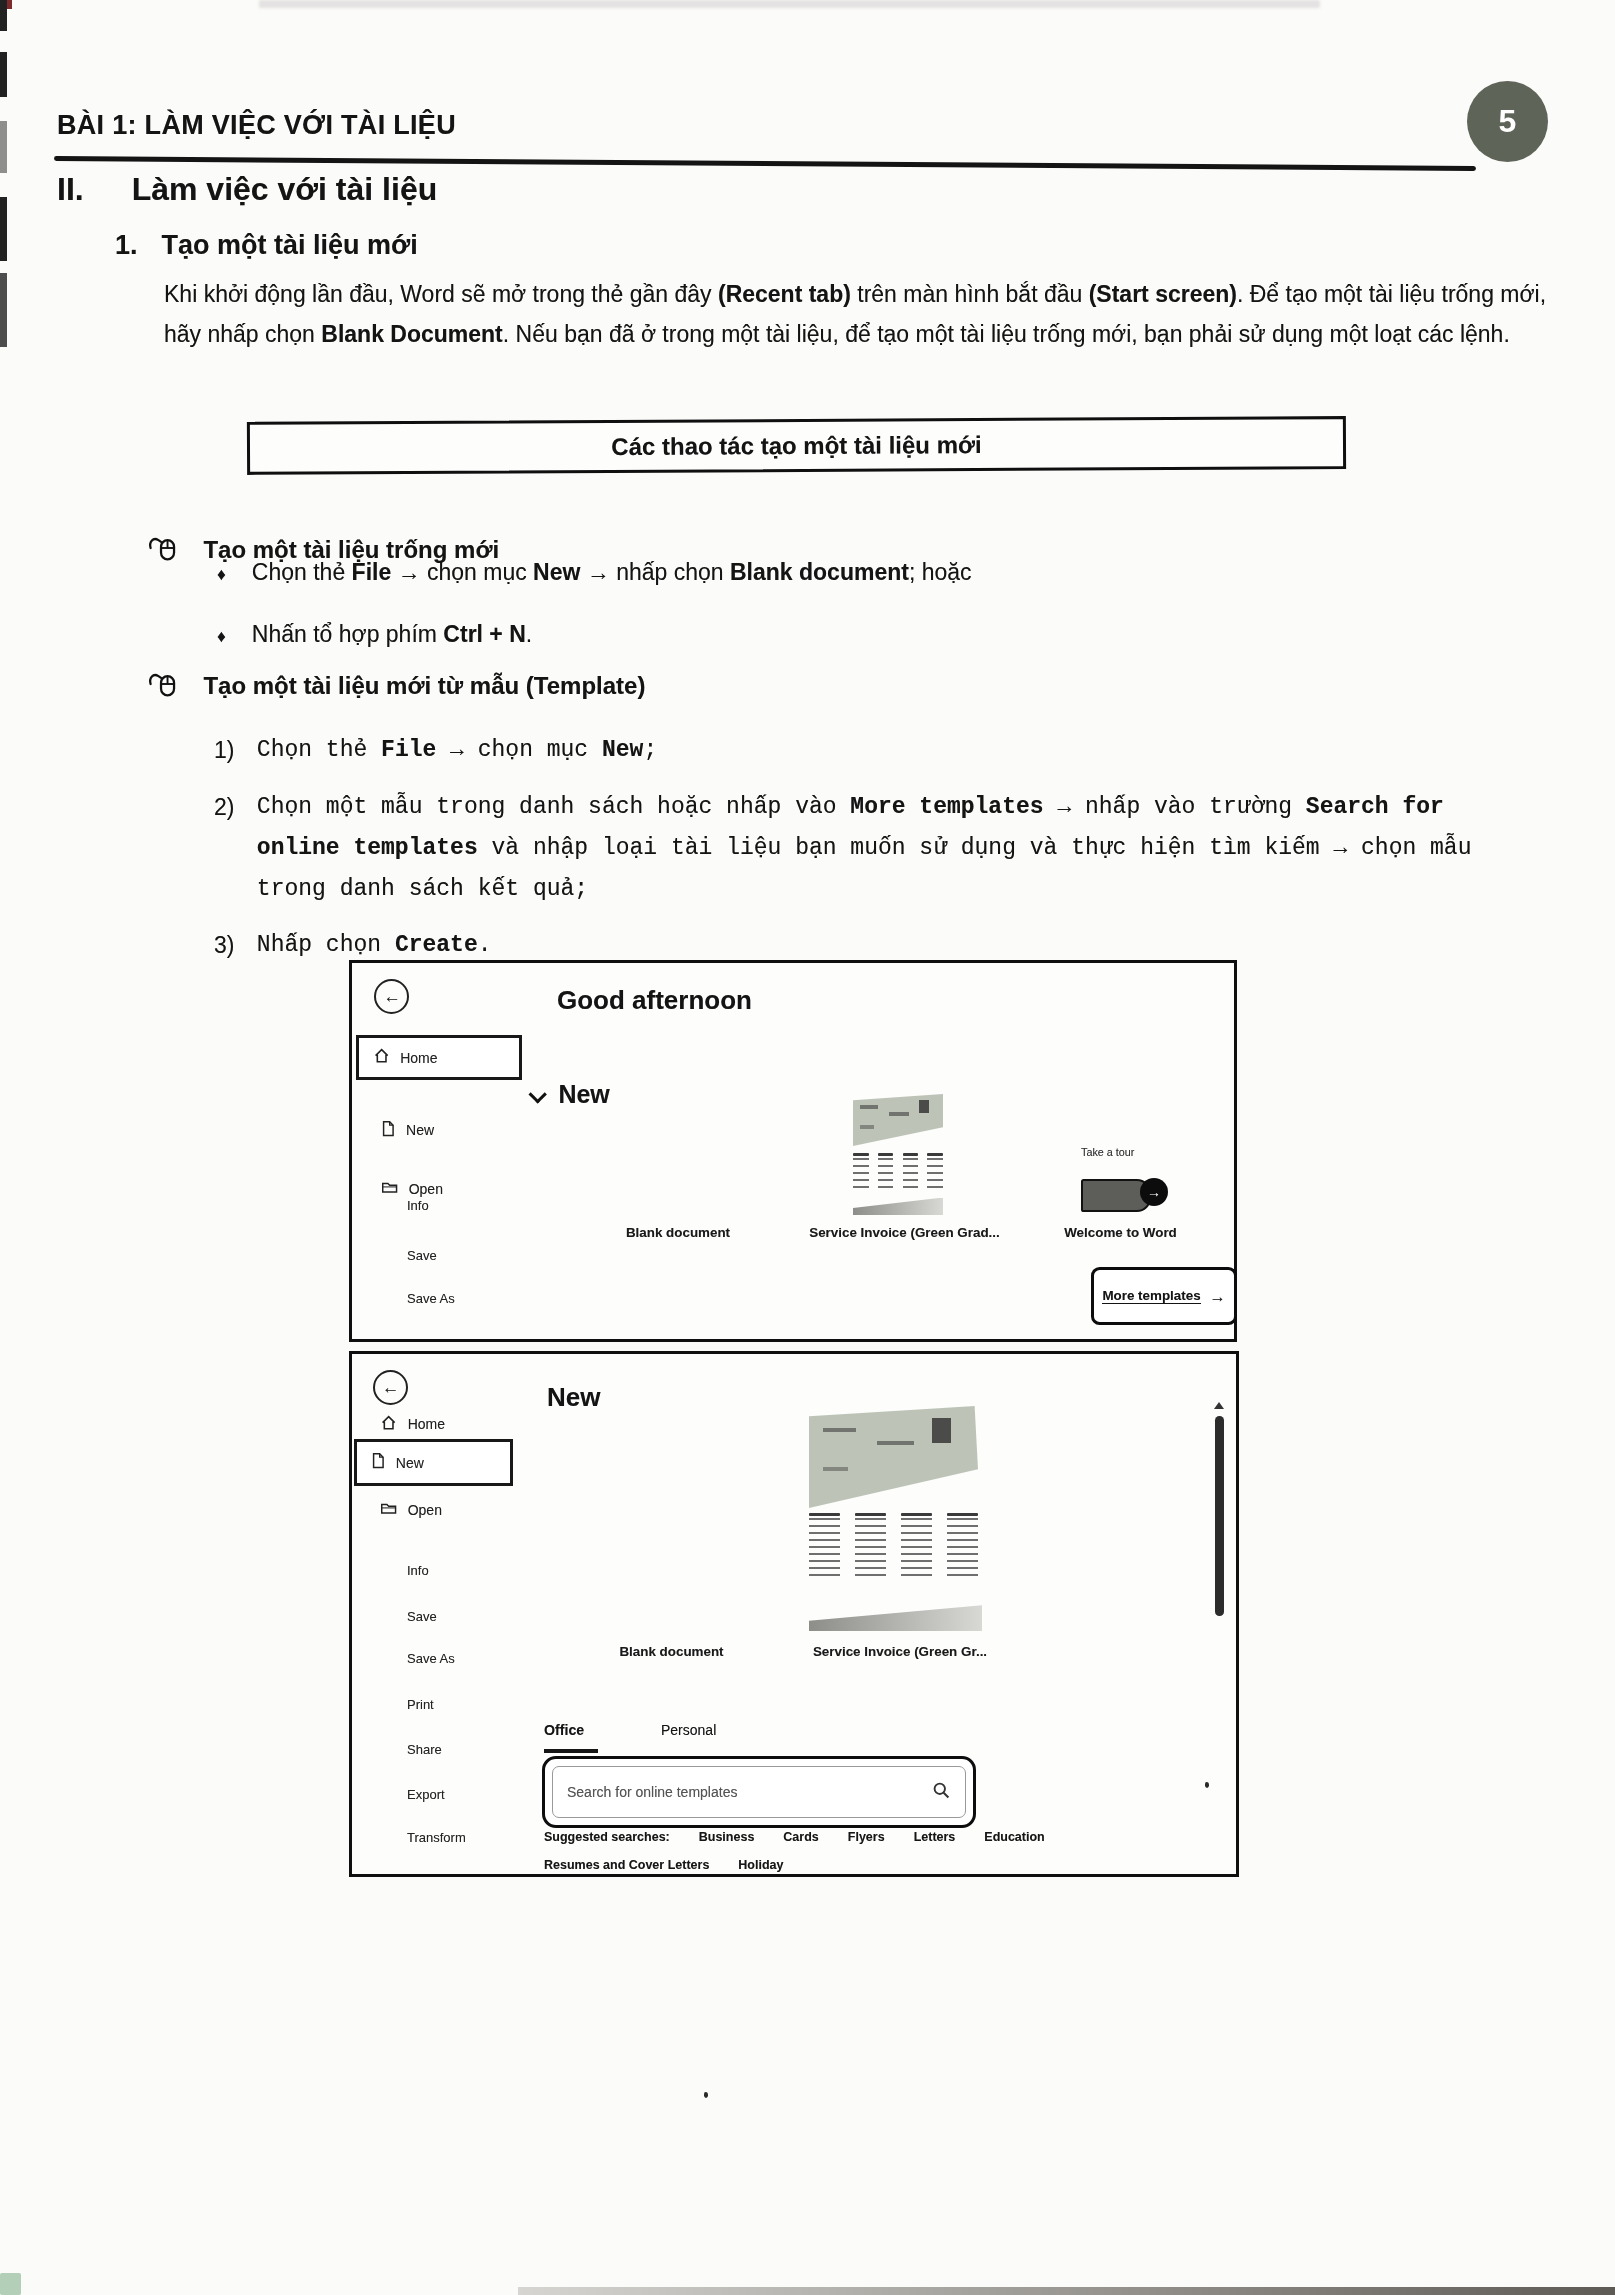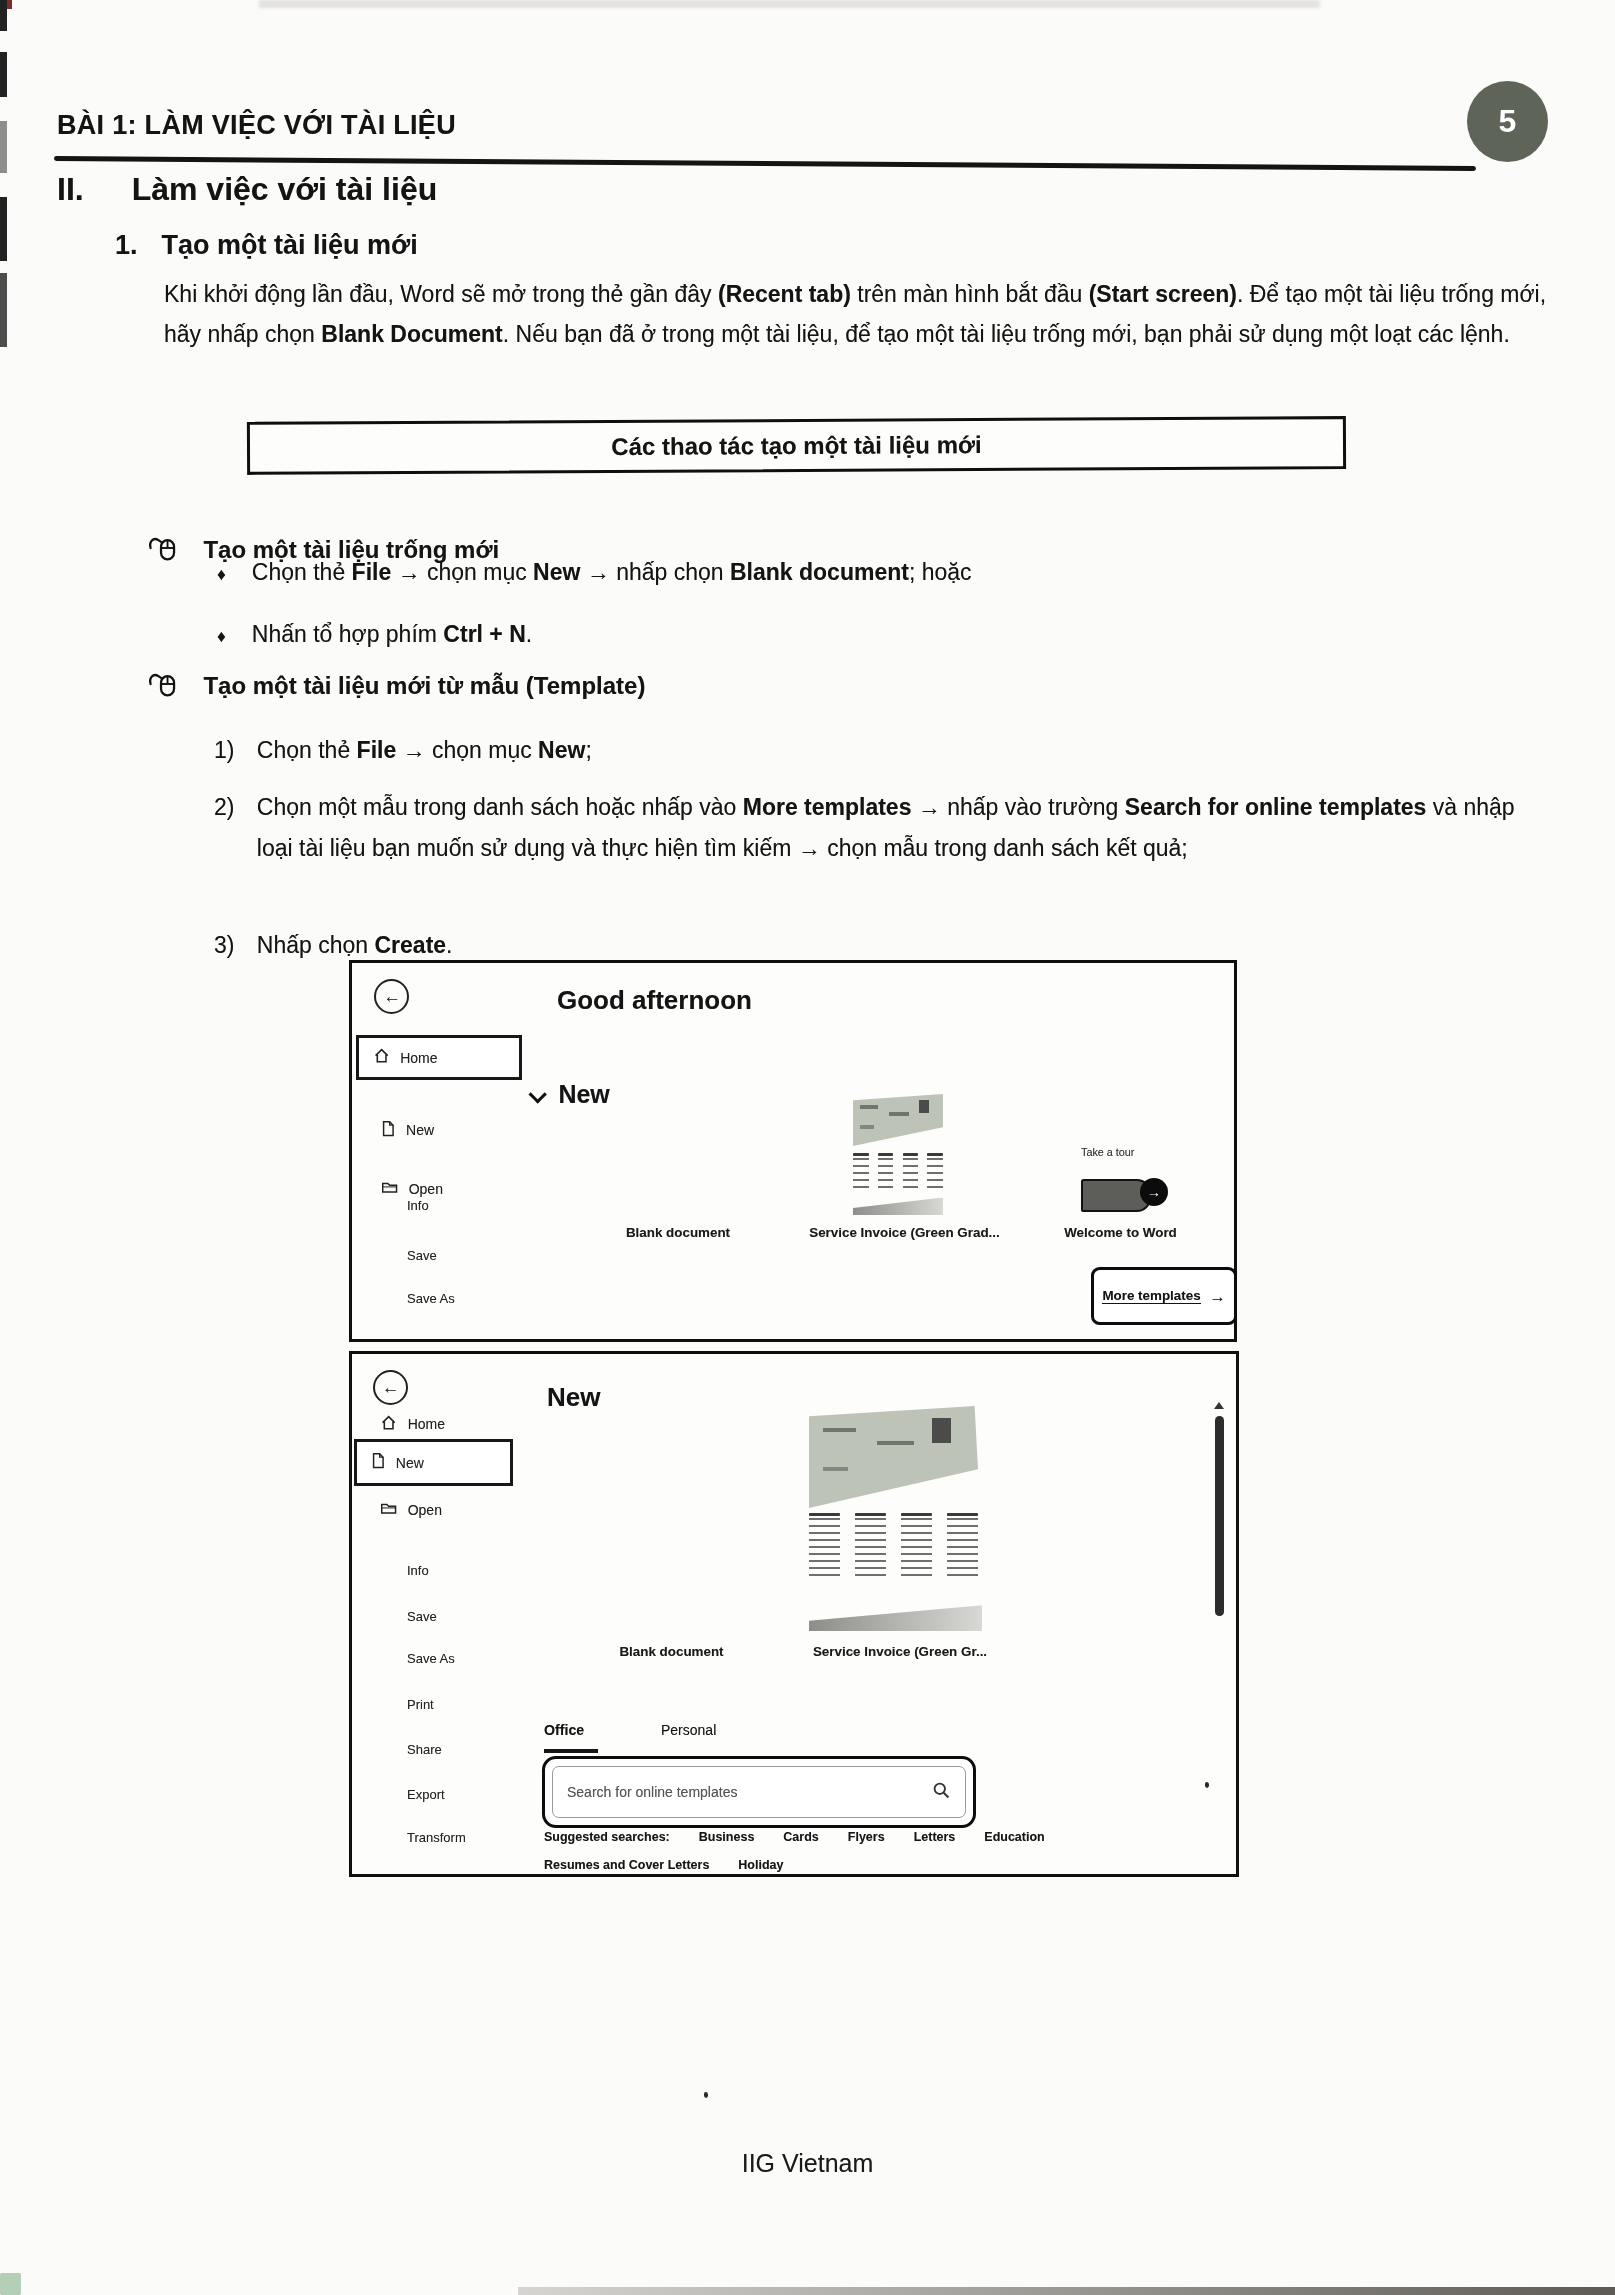--- a/index.html
+++ b/index.html
@@ -28,21 +28,21 @@
   .intro{left:164px;top:274px;width:1395px;font-size:23px;line-height:40px;margin:0;}
 
   .proc-box{left:247px;top:419px;width:1093px;height:47px;border:3.5px solid #0f0f0f;transform:rotate(-.3deg);
       display:flex;align-items:center;justify-content:center;font-size:24px;font-weight:700;background:#fdfdfc;}
 
   .mouse-row{display:flex;align-items:flex-start;gap:22.4px;left:148px;}
   .step-head{font-size:24px;font-weight:700;padding-top:1.7px;}
   .bullet-row{left:217px;display:flex;gap:26px;align-items:baseline;font-size:23px;}
   .bullet-glyph{font-size:17.3px;}
   .num-row{left:214px;display:flex;gap:22.4px;font-size:23px;line-height:41px;}
-  .num-row .txt{width:1275px;}
+  .num-row .txt{width:1275px;font-family:Liberation Mono, monospace;}
 
   
   .fig{position:absolute;border:3.5px solid #0f0f0f;background:#fdfdfc;}
   .fig1{left:349px;top:960px;width:882px;height:376px;}
   .fig2{left:349px;top:1351px;width:884px;height:520px;}
   .back{width:31px;height:31px;border:2.2px solid #222;border-radius:50%;
       display:flex;align-items:center;justify-content:center;font-size:17.3px;color:#222;}
   .side-item{display:flex;align-items:center;gap:10.4px;font-size:14px;color:#1e1e1e;}
   .side-label{font-size:13px;color:#242424;}
   .selbox{border:3.5px solid #181818;display:flex;align-items:center;gap:10.4px;padding-left:14px;background:#fff;box-sizing:border-box;}
@@ -384,16 +384,15 @@
       <span>Education</span>
     </div>
     <div class="abs sug-row f2-sug2">
       <span>Resumes and Cover Letters</span>
       <span>Holiday</span>
     </div>
 
     <div class="abs speck" style="left:853px;top:428px;"></div>
   </div>
 
-  <div class="abs footer">IIG Vietnam</div>
 
 </div>
 
 
 </body></html>

